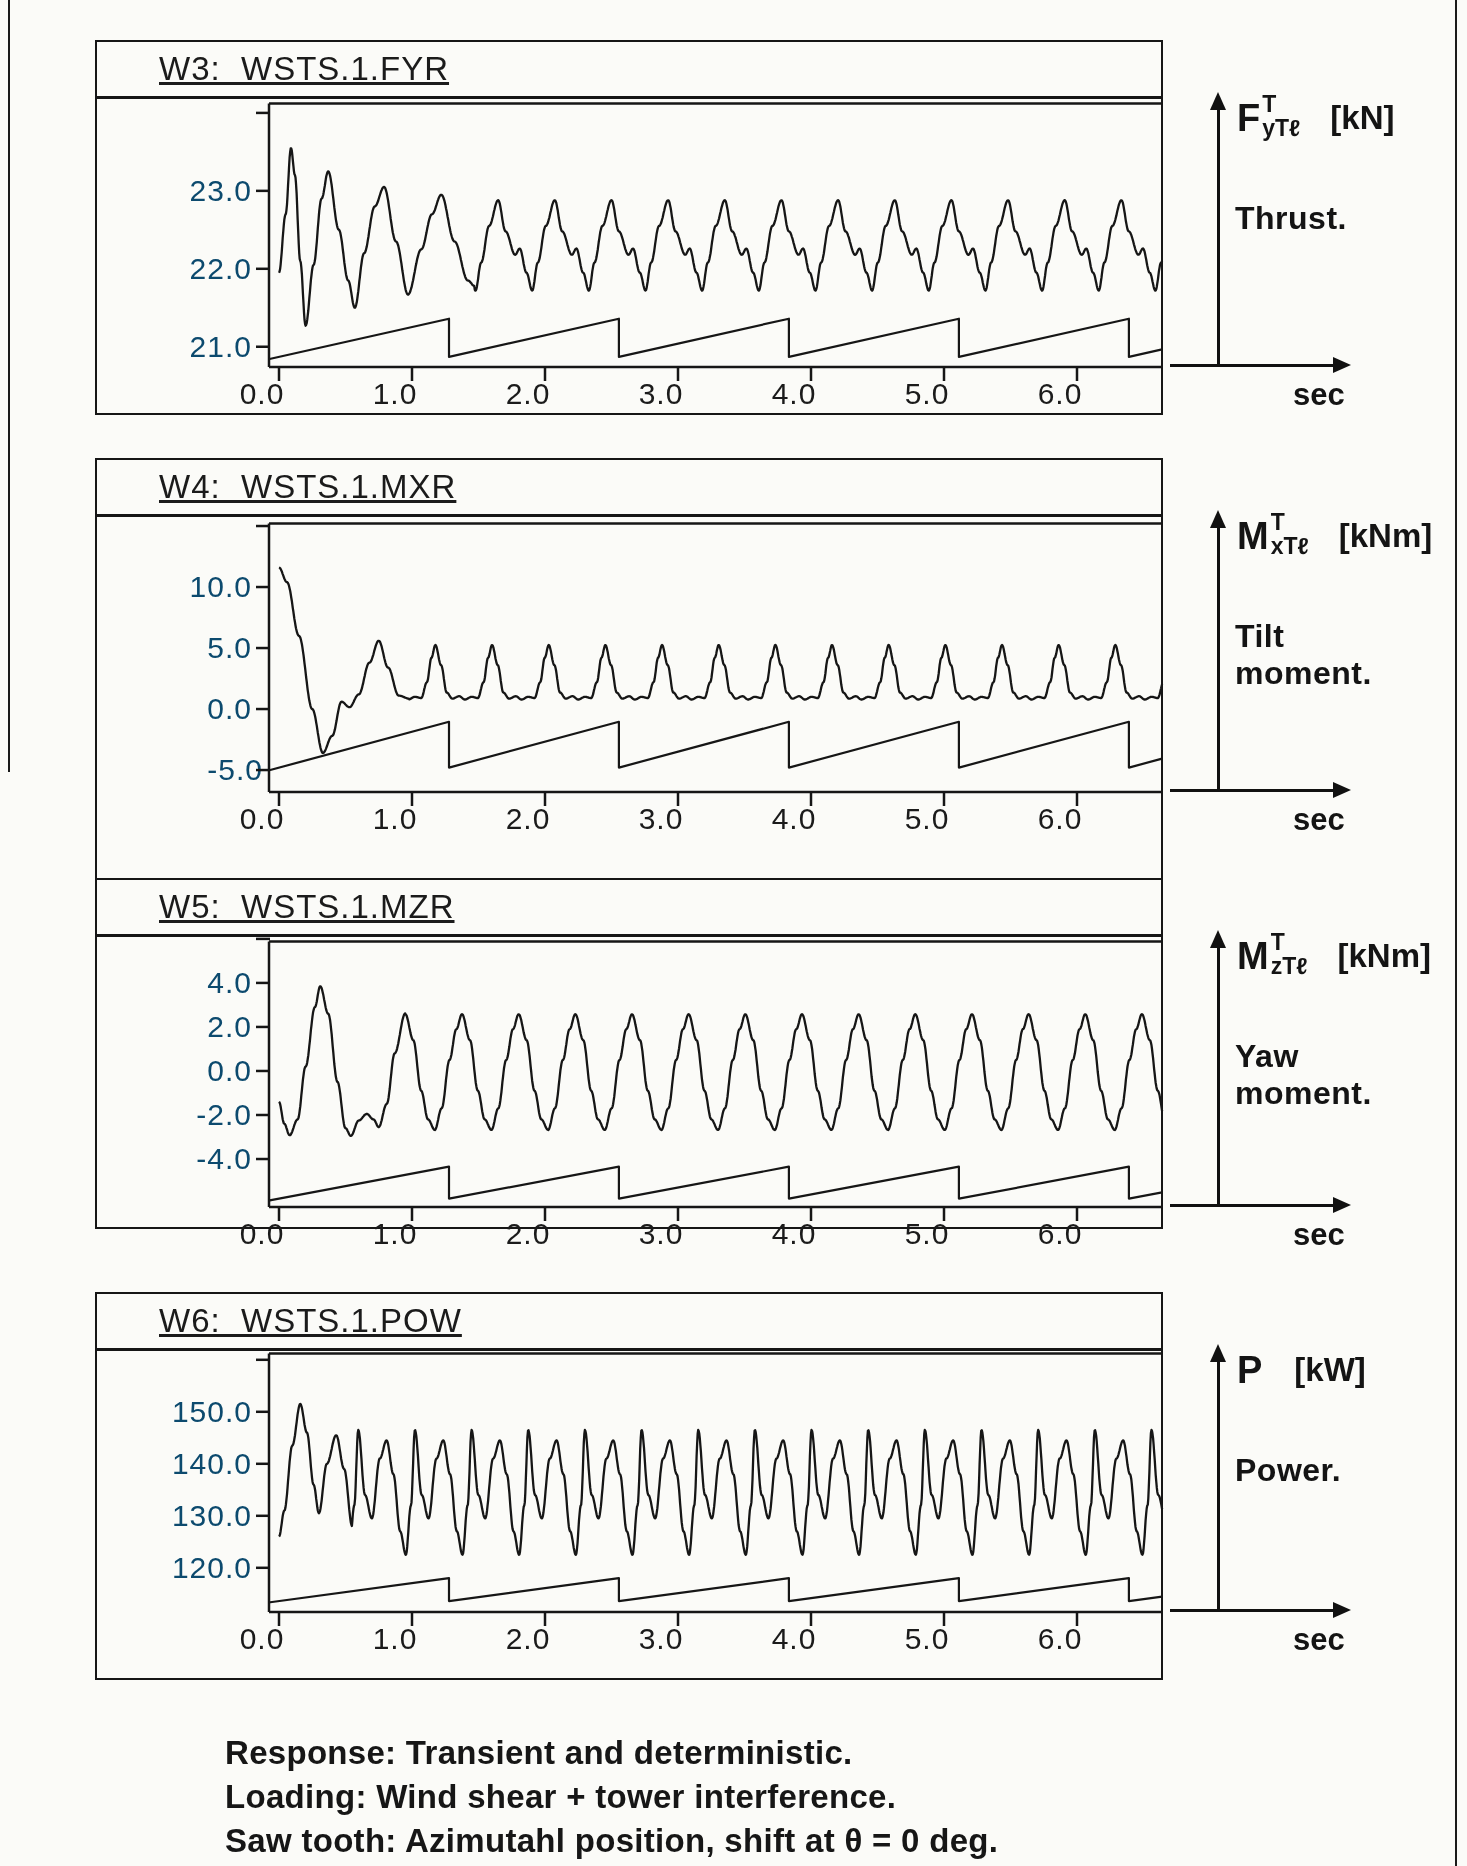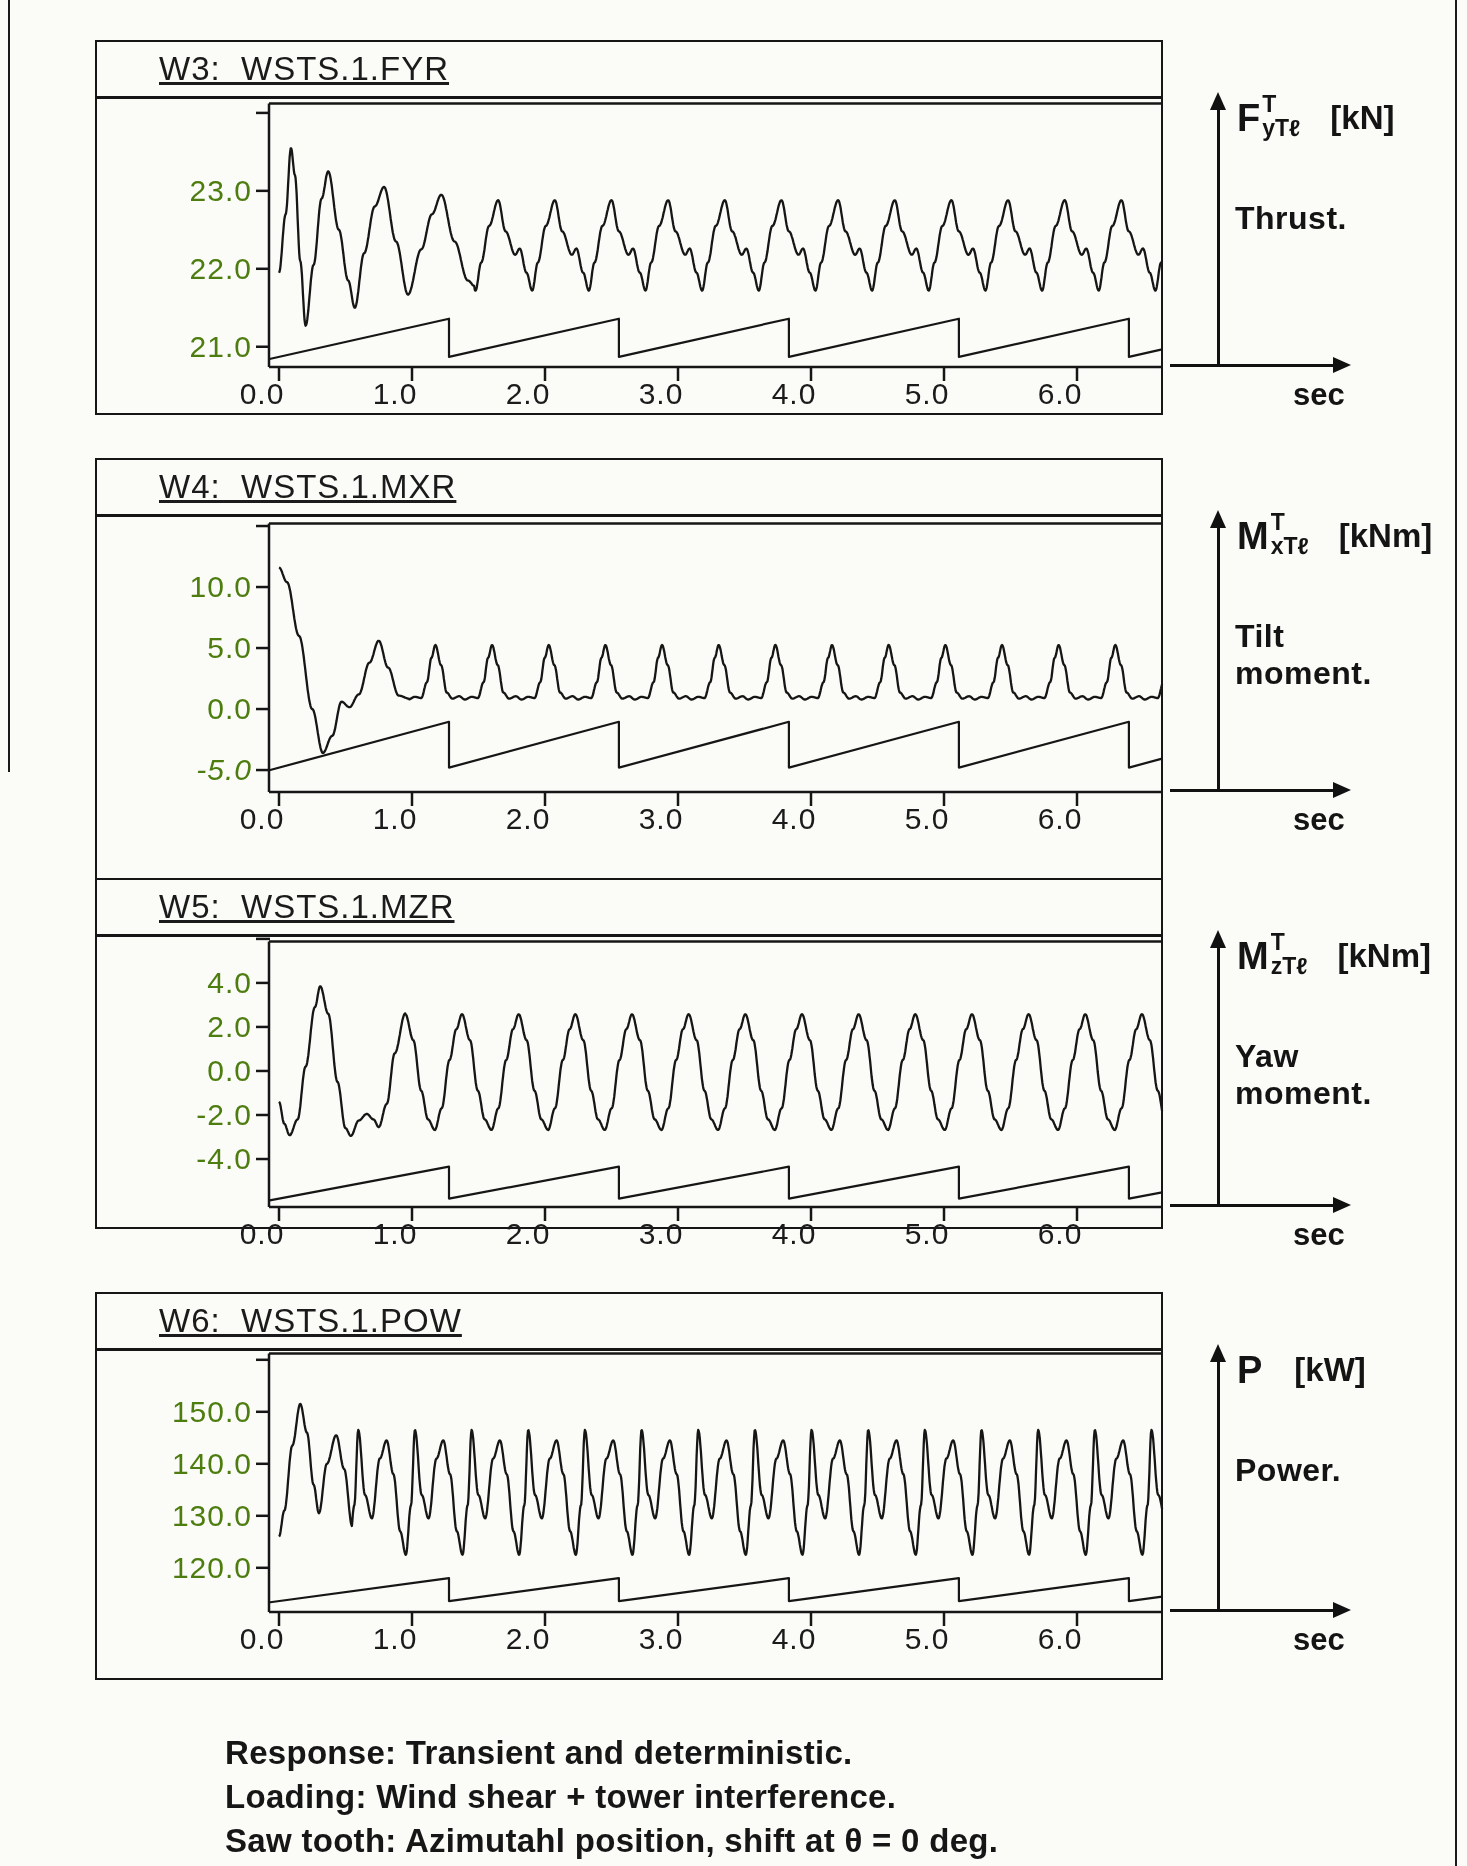--- a/index.html
+++ b/index.html
@@ -19,21 +19,21 @@
     border-bottom:3px solid #161616;display:flex;align-items:center;
   }
   .titlebar span{
     margin-left:62px;font-size:33px;letter-spacing:1px;color:#1b1b1b;
     white-space:pre;
     text-decoration:underline;
   }
   svg.plot{position:absolute;left:152px;overflow:visible;}
   .ylab-item{
     position:absolute;width:115px;text-align:right;font-size:30px;
-    color:#4d7c0f;letter-spacing:1px;line-height:32px;
+    color:#0c4a6e;letter-spacing:1px;line-height:32px;
   }
   .xlab-item{
     position:absolute;width:80px;text-align:center;font-size:30px;
     color:#1b1b1b;letter-spacing:1px;line-height:32px;
   }
   .anno{position:absolute;left:0;top:0;width:100%;height:100%;pointer-events:none;}
   .anno .vline{position:absolute;width:3px;background:#111;}
   .anno .vhead{
     position:absolute;width:0;height:0;
     border-left:8px solid transparent;border-right:8px solid transparent;
@@ -123,21 +123,21 @@
 
   <div class="panel" style="top:458px;height:480px;">
     <div class="frame">
       <div class="titlebar">
         <span>W4:  WSTS.1.MXR</span>
       </div>
       <div class="ylabels">
           <div class="ylab-item" style="left: 40px; top: 111.029px;">10.0</div>
           <div class="ylab-item" style="left: 40px; top: 172.033px;">5.0</div>
           <div class="ylab-item" style="left: 40px; top: 233.036px;">0.0</div>
-          <div class="ylab-item" style="left: 40px; top: 294.039px; font-style: italic;">-5.0</div>
+          <div class="ylab-item" style="left: 51px; top: 294.039px;">-5.0</div>
         </div>
       <svg class="plot" width="913" height="287" viewBox="0 0 913 287" style="top: 62px;">
           <line x1="20" y1="1.5" x2="913" y2="1.5" stroke="#161616" stroke-width="2.5"></line>
           <line x1="20" y1="1.5" x2="20" y2="270" stroke="#161616" stroke-width="2.5"></line>
           <line x1="20" y1="270" x2="913" y2="270" stroke="#161616" stroke-width="2.5"></line>
           <line x1="7" y1="4.02620876638048" x2="21" y2="4.02620876638048" stroke="#161616" stroke-width="2.5"></line>
           <line x1="7" y1="65.02937189335744" x2="21" y2="65.02937189335744" stroke="#161616" stroke-width="2.5"></line>
           <line x1="7" y1="126.0325350203344" x2="21" y2="126.0325350203344" stroke="#161616" stroke-width="2.5"></line>
           <line x1="7" y1="187.03569814731134" x2="21" y2="187.03569814731134" stroke="#161616" stroke-width="2.5"></line>
           <line x1="7" y1="248.0388612742883" x2="21" y2="248.0388612742883" stroke="#161616" stroke-width="2.5"></line>

